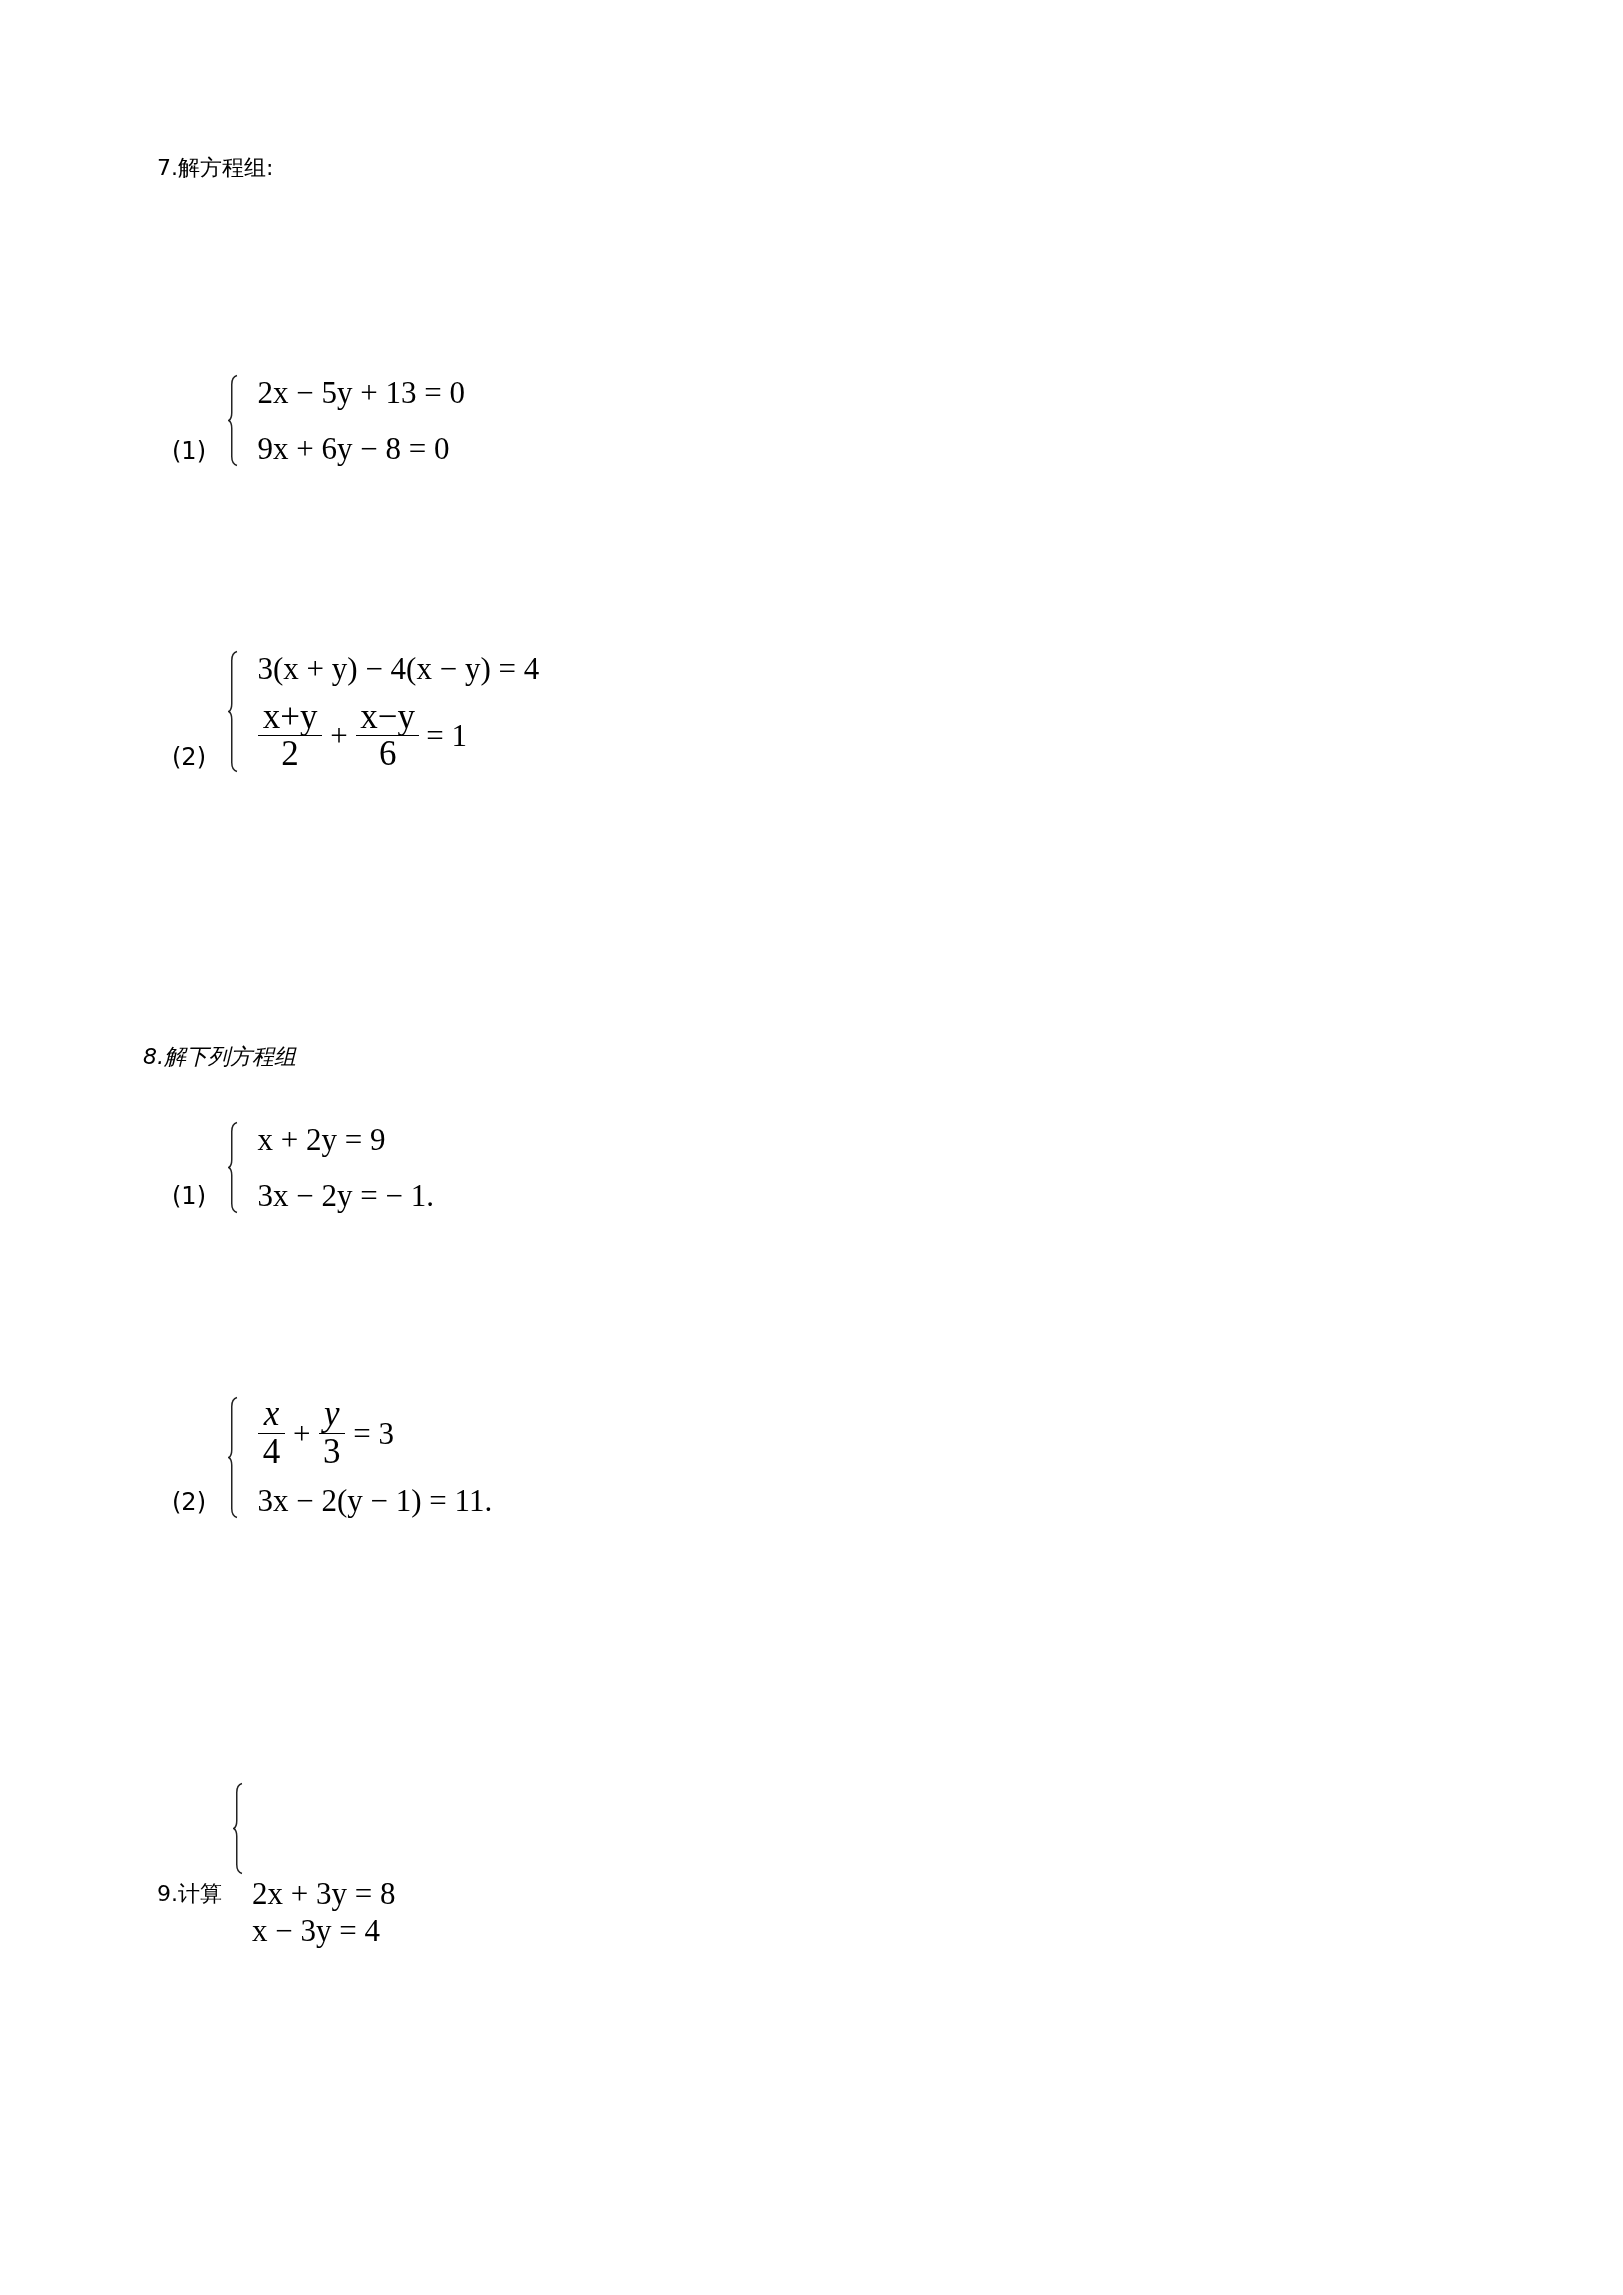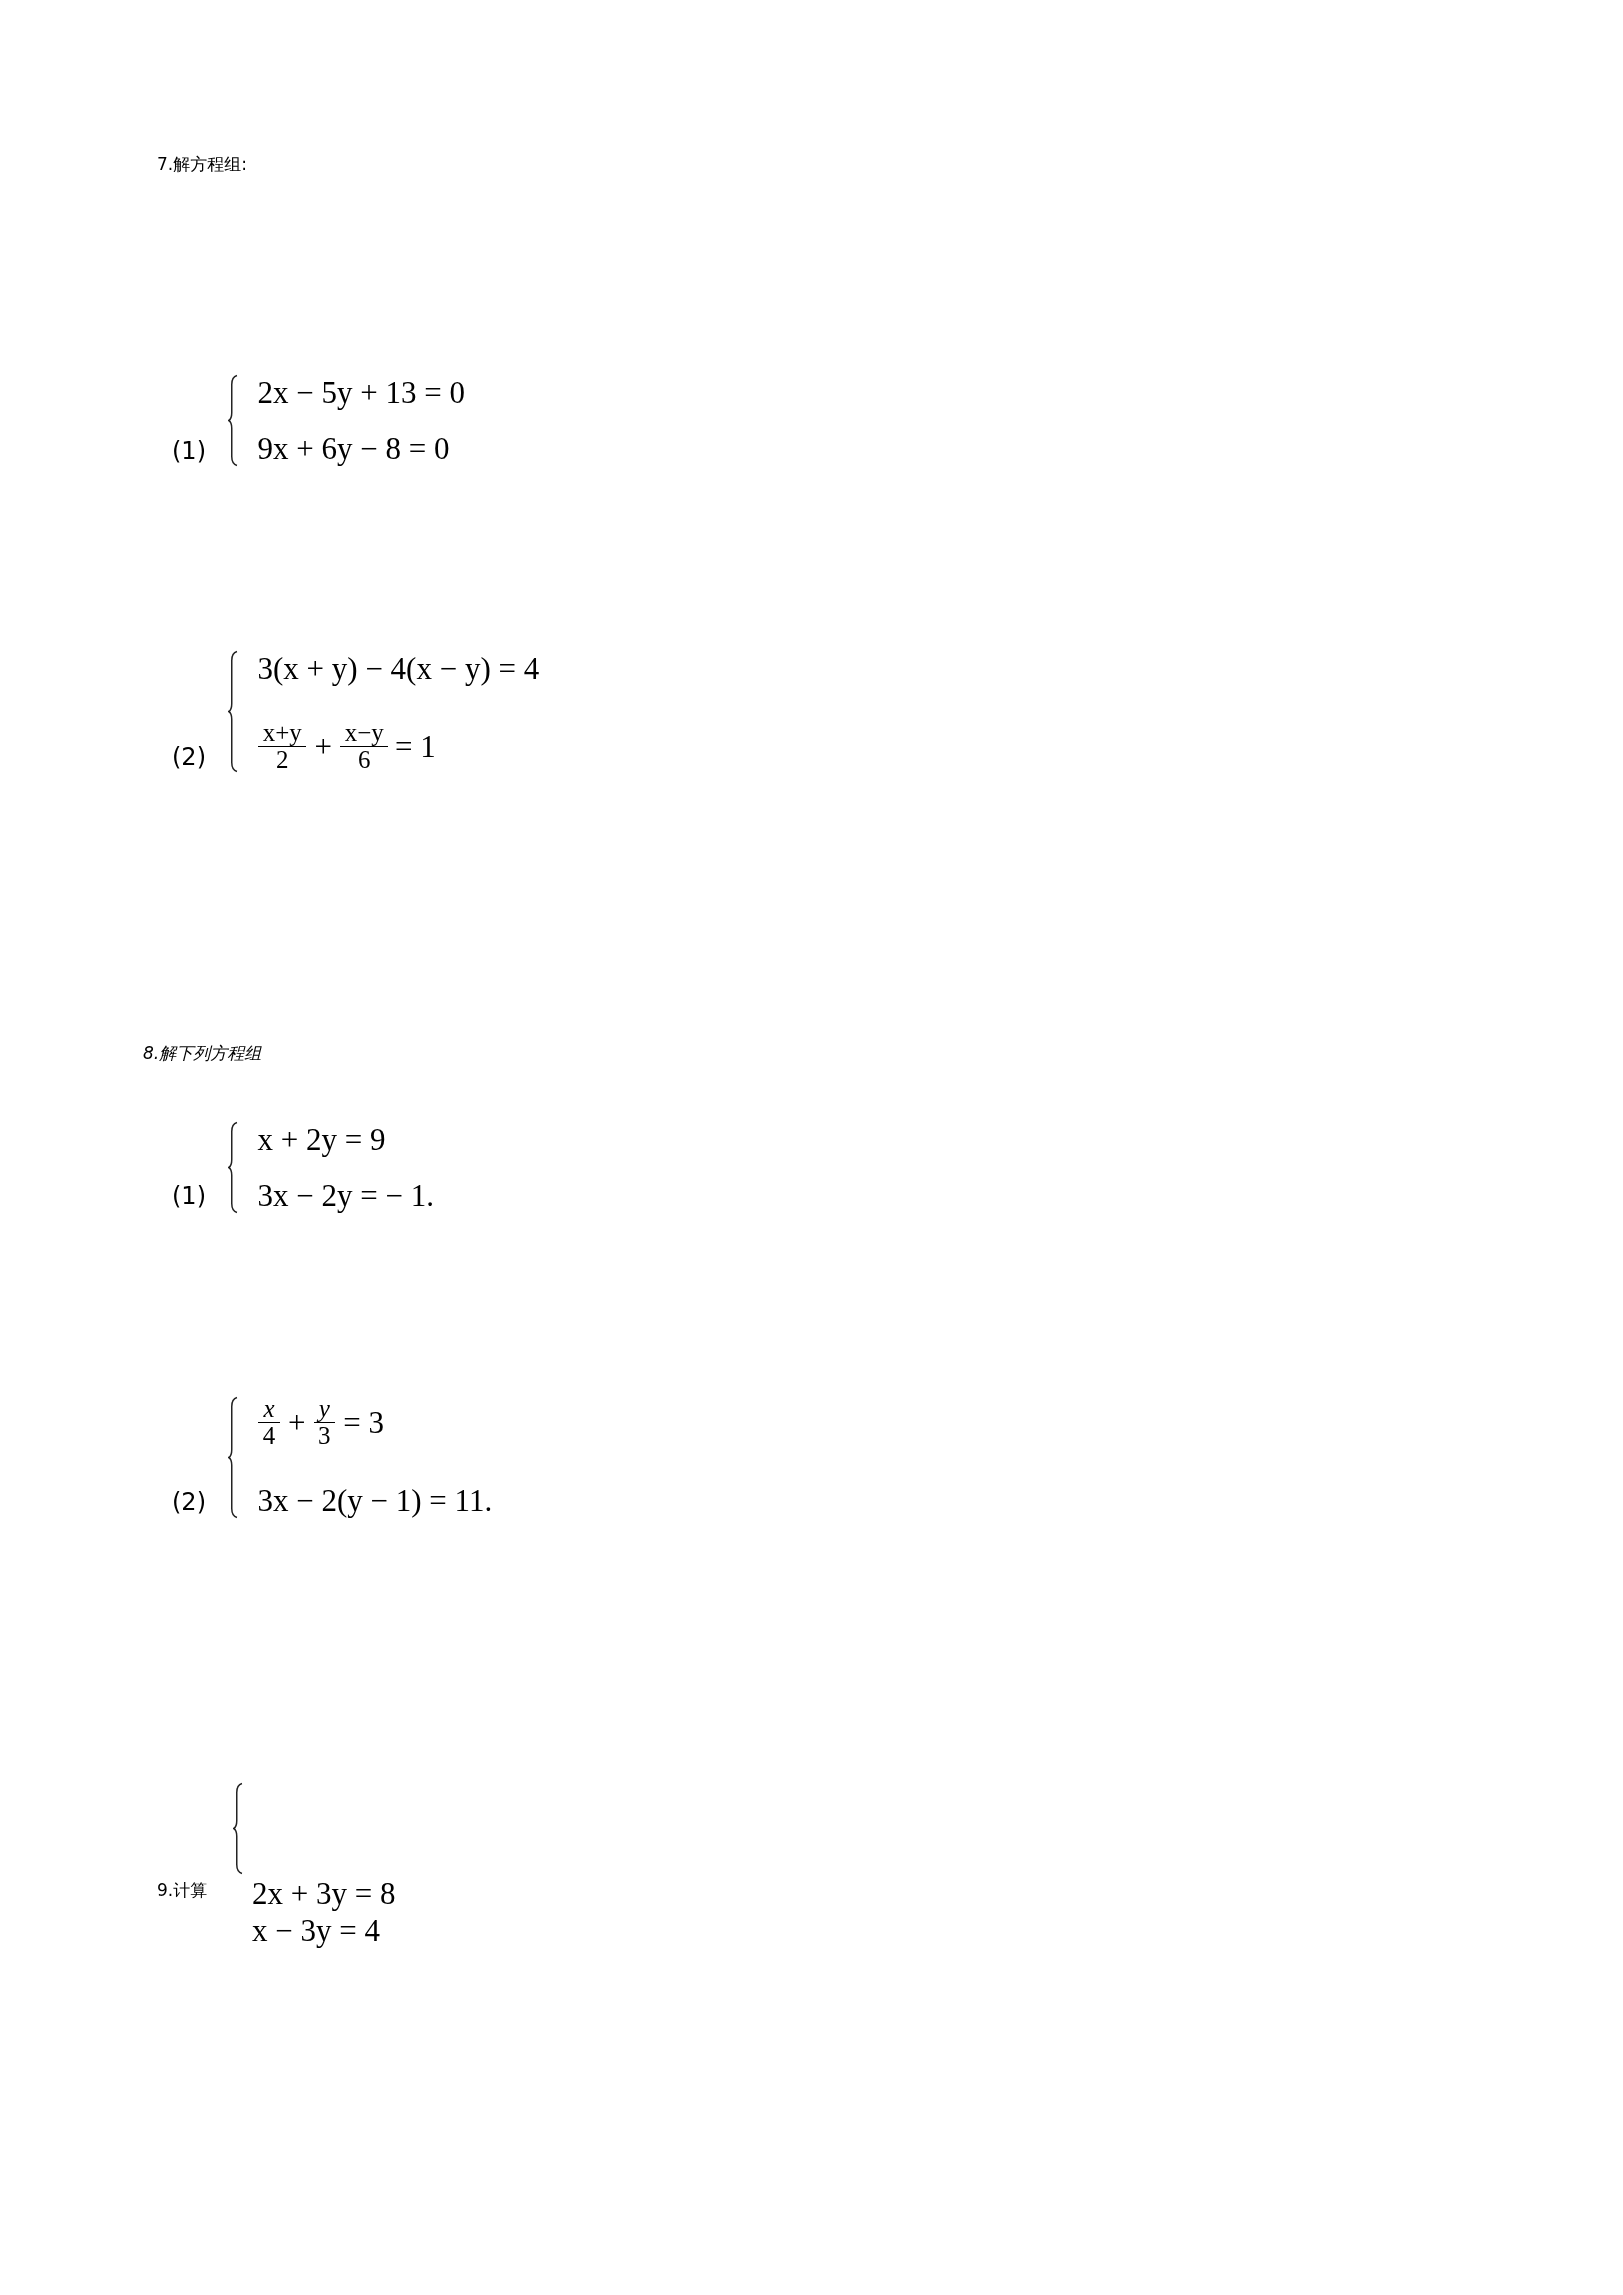--- a/index.html
+++ b/index.html
@@ -1,25 +1,25 @@
 <!DOCTYPE html>
 <html style="font-size:12px"><head>
 <meta charset="utf-8">
 <style>
   html, body { margin: 0; padding: 0; background: #ffffff; }
   body { width: 1624px; height: 2295px; position: relative; overflow: hidden; color: #000; }
-  .cjk { font-family: "DejaVu Sans", "Liberation Sans", sans-serif; font-size: 17px; position: absolute; white-space: nowrap; }
+  .cjk { font-family: "DejaVu Sans", "Liberation Sans", sans-serif; font-size: 22px; position: absolute; white-space: nowrap; }
   .label { font-family: "DejaVu Sans", "Liberation Sans", sans-serif; font-size: 24px; position: absolute; white-space: nowrap; }
   .sys { position: absolute; display: flex; align-items: stretch; }
   .brace { font-family: "Liberation Serif", "DejaVu Serif", serif; font-weight: 100; color: #333; display: flex; align-items: center; }
   .brace svg { display: block; }
   .lines { display: flex; flex-direction: column; justify-content: space-between; margin-left: 19px; }
   .eq { font-family: "Liberation Serif", "DejaVu Serif", serif; font-size: 31px; white-space: nowrap; line-height: 1.2; display: flex; align-items: center; }
   .eq i { font-style: italic; }
-  .frac { display: inline-flex; flex-direction: column; align-items: center; vertical-align: middle; margin: 0 3px; font-size: 25px; line-height: 1.05; }
+  .frac { display: inline-flex; flex-direction: column; align-items: center; vertical-align: middle; margin: 0 3px; font-size: 35px; line-height: 1.05; }
   .frac .num { padding: 0 2.2px; }
   .frac .den { border-top: 1.5px solid #000; padding: 0 2.2px; width: 100%; text-align: center; }
   .trail { font-family: "Liberation Serif", serif; font-size: 31px; }
 </style>
 </head>
 <body>
 
 <div class="cjk" style="left:157px; top:153px;">
   <span>7.</span><span>解方程组:</span>
 </div>

